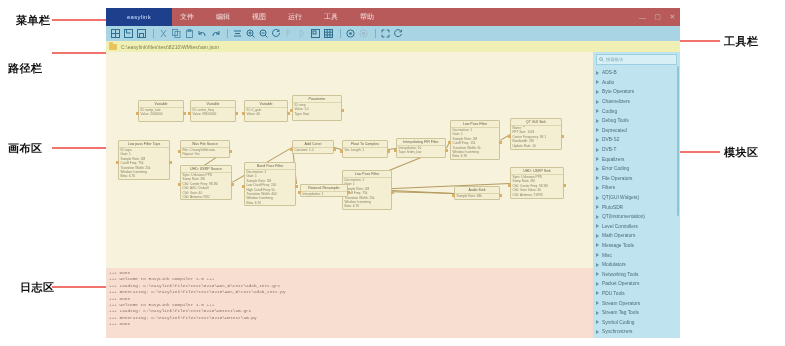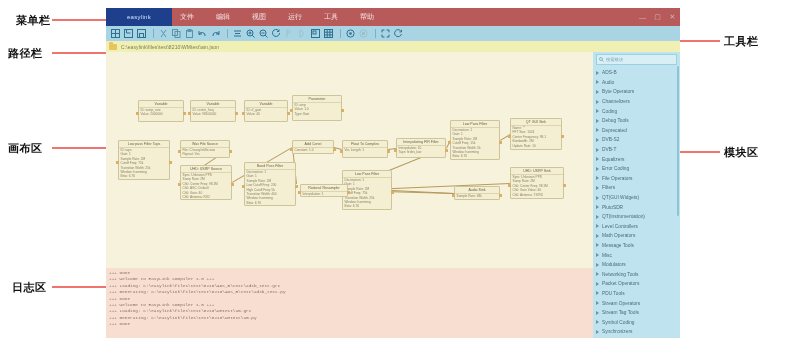--- a/index.html
+++ b/index.html
@@ -82,27 +82,27 @@
            white-space:nowrap;overflow:hidden;}
   .port{position:absolute;width:3px;height:3px;background:#d9b06a;}
   .wire{position:absolute;background:#b59a5e;height:1px;transform-origin:0 0;}
 </style>
 </head>
 <body>
 
 <div class="anno" style="left:16px;top:13px;">菜单栏</div>
 <div class="leader" style="left:52px;top:19px;width:56px;"></div>
 
-<div class="anno" style="left:8px;top:46px;">路径栏</div>
+<div class="anno" style="left:8px;top:61px;">路径栏</div>
 <div class="leader" style="left:52px;top:52px;width:56px;"></div>
 
 <div class="anno" style="left:8px;top:141px;">画布区</div>
 <div class="leader" style="left:52px;top:147px;width:56px;"></div>
 
-<div class="anno" style="left:12px;top:280px;">日志区</div>
+<div class="anno" style="left:20px;top:280px;">日志区</div>
 <div class="leader" style="left:52px;top:286px;width:56px;"></div>
 
 <div class="anno" style="left:724px;top:34px;">工具栏</div>
 <div class="leader" style="left:534px;top:40px;width:186px;"></div>
 
 <div class="anno" style="left:724px;top:145px;">模块区</div>
 <div class="leader" style="left:676px;top:151px;width:44px;"></div>
 
 <div id="app">
 

